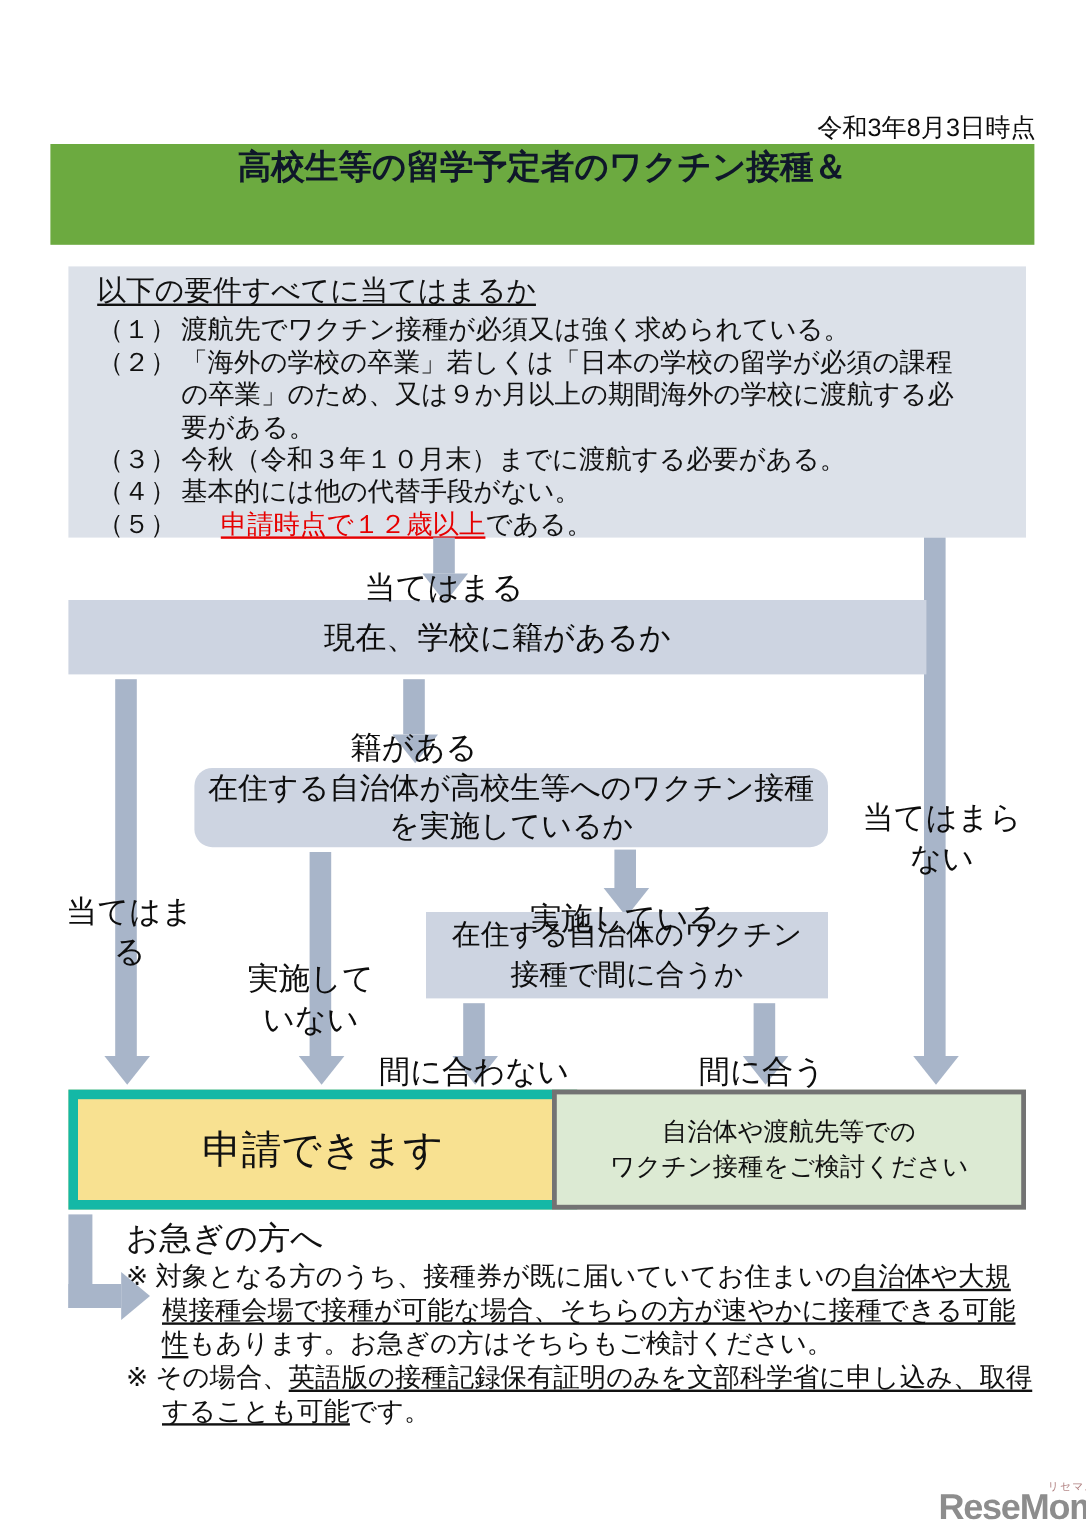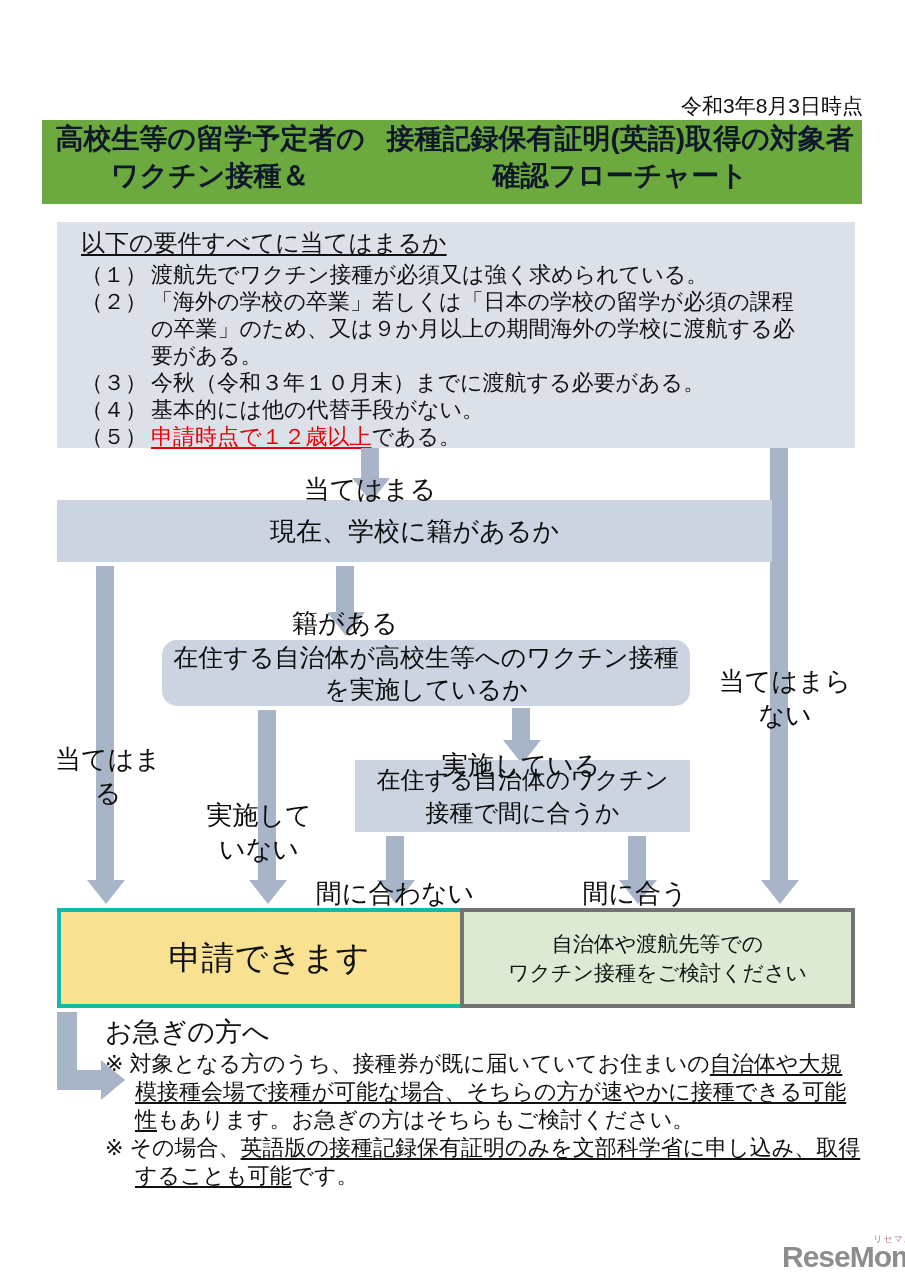--- a/index.html
+++ b/index.html
@@ -12,40 +12,40 @@
     background:#6caa40; display:flex; flex-direction:row; justify-content:center;
     text-align:center; font-size:28px; font-weight:600; line-height:37px; color:#0f172a; }
 
   .reqbox { position:absolute; left:57px; top:222px; width:798px; height:226px;
     background:#dce1e9; padding:5px 24px; }
   .reqhead { font-size:24px; line-height:32px; font-weight:500; margin-bottom:2px; }
   .u { text-decoration:underline; text-underline-offset:3px; }
   .reqitem { display:flex; font-size:22px; line-height:27px; }
   .reqitem .num { width:70px; flex:none; }
   .reqitem .txt { width:660px; }
-  .red { color:#e60000; }
+  .red { color:#e60000;margin-left:33px; }
 
   .shaft { position:absolute; width:18px; background:#a8b5c9; z-index:1; }
   .ahead { position:absolute; width:0; height:0; border-left:19px solid transparent;
     border-right:19px solid transparent; border-top:24px solid #a8b5c9; z-index:1; }
   .ahead-r { position:absolute; width:0; height:0; border-top:20px solid transparent;
     border-bottom:20px solid transparent; border-left:24px solid #a8b5c9; z-index:1; }
   .hbar { position:absolute; height:20px; background:#a8b5c9; z-index:1; }
 
   .flabel { position:absolute; font-size:26px; line-height:34px; text-align:center;
     white-space:pre-line; z-index:3; color:#0d0d0d;margin-top:28px; }
 
   .fbox { position:absolute; background:#cdd4e1; display:flex; align-items:center;
     justify-content:center; text-align:center; white-space:pre-line; z-index:2; color:#0d0d0d; }
   .box-enrollment { left:57px; top:500px; width:715px; height:62px; font-size:26px; }
   .box-municipality { left:162px; top:640px; width:528px; height:66px; font-size:25px; line-height:32px;border-radius:15px; }
   .box-intime { left:355px; top:760px; width:335px; height:72px; font-size:24px; line-height:33px; }
 
   .result-apply { position:absolute; left:57px; top:908px; width:424px; height:100px;
-    background:#f8e191; border:4px solid #14b8a6; display:flex; align-items:center;
+    background:#f8e191; border:8px solid #14b8a6; display:flex; align-items:center;
     justify-content:center; font-size:33px; font-weight:500; z-index:2; }
   .result-consider { position:absolute; left:460px; top:908px; width:395px; height:100px;
     background:#dcead3; border:4px solid #737373; display:flex; align-items:center;
     justify-content:center; text-align:center; white-space:pre-line; font-size:21px;
     line-height:29px; z-index:2; }
 
   .notes-head { position:absolute; left:105px; top:1014px; font-size:27px; }
   .notes { position:absolute; left:105px; top:1050px; width:757px; }
   .note { font-size:22px; line-height:28px; padding-left:30px; text-indent:-30px; }
 
@@ -55,21 +55,20 @@
 </style>
 </head>
 <body>
 
 <div class="page">
 
   <div class="date">令和3年8月3日時点</div>
 
   <div class="header">
     <div>高校生等の留学予定者のワクチン接種＆</div>
-    <div>接種記録保有証明(英語)取得の対象者 確認フローチャート</div>
   </div>
 
   <div class="reqbox">
     <div class="reqhead"><span class="u">以下の要件すべてに当てはまるか</span></div>
     <div class="reqitem">
       <span class="num">（１）</span>
       <span class="txt">渡航先でワクチン接種が必須又は強く求められている。</span>
     </div>
     <div class="reqitem">
       <span class="num">（２）</span>

